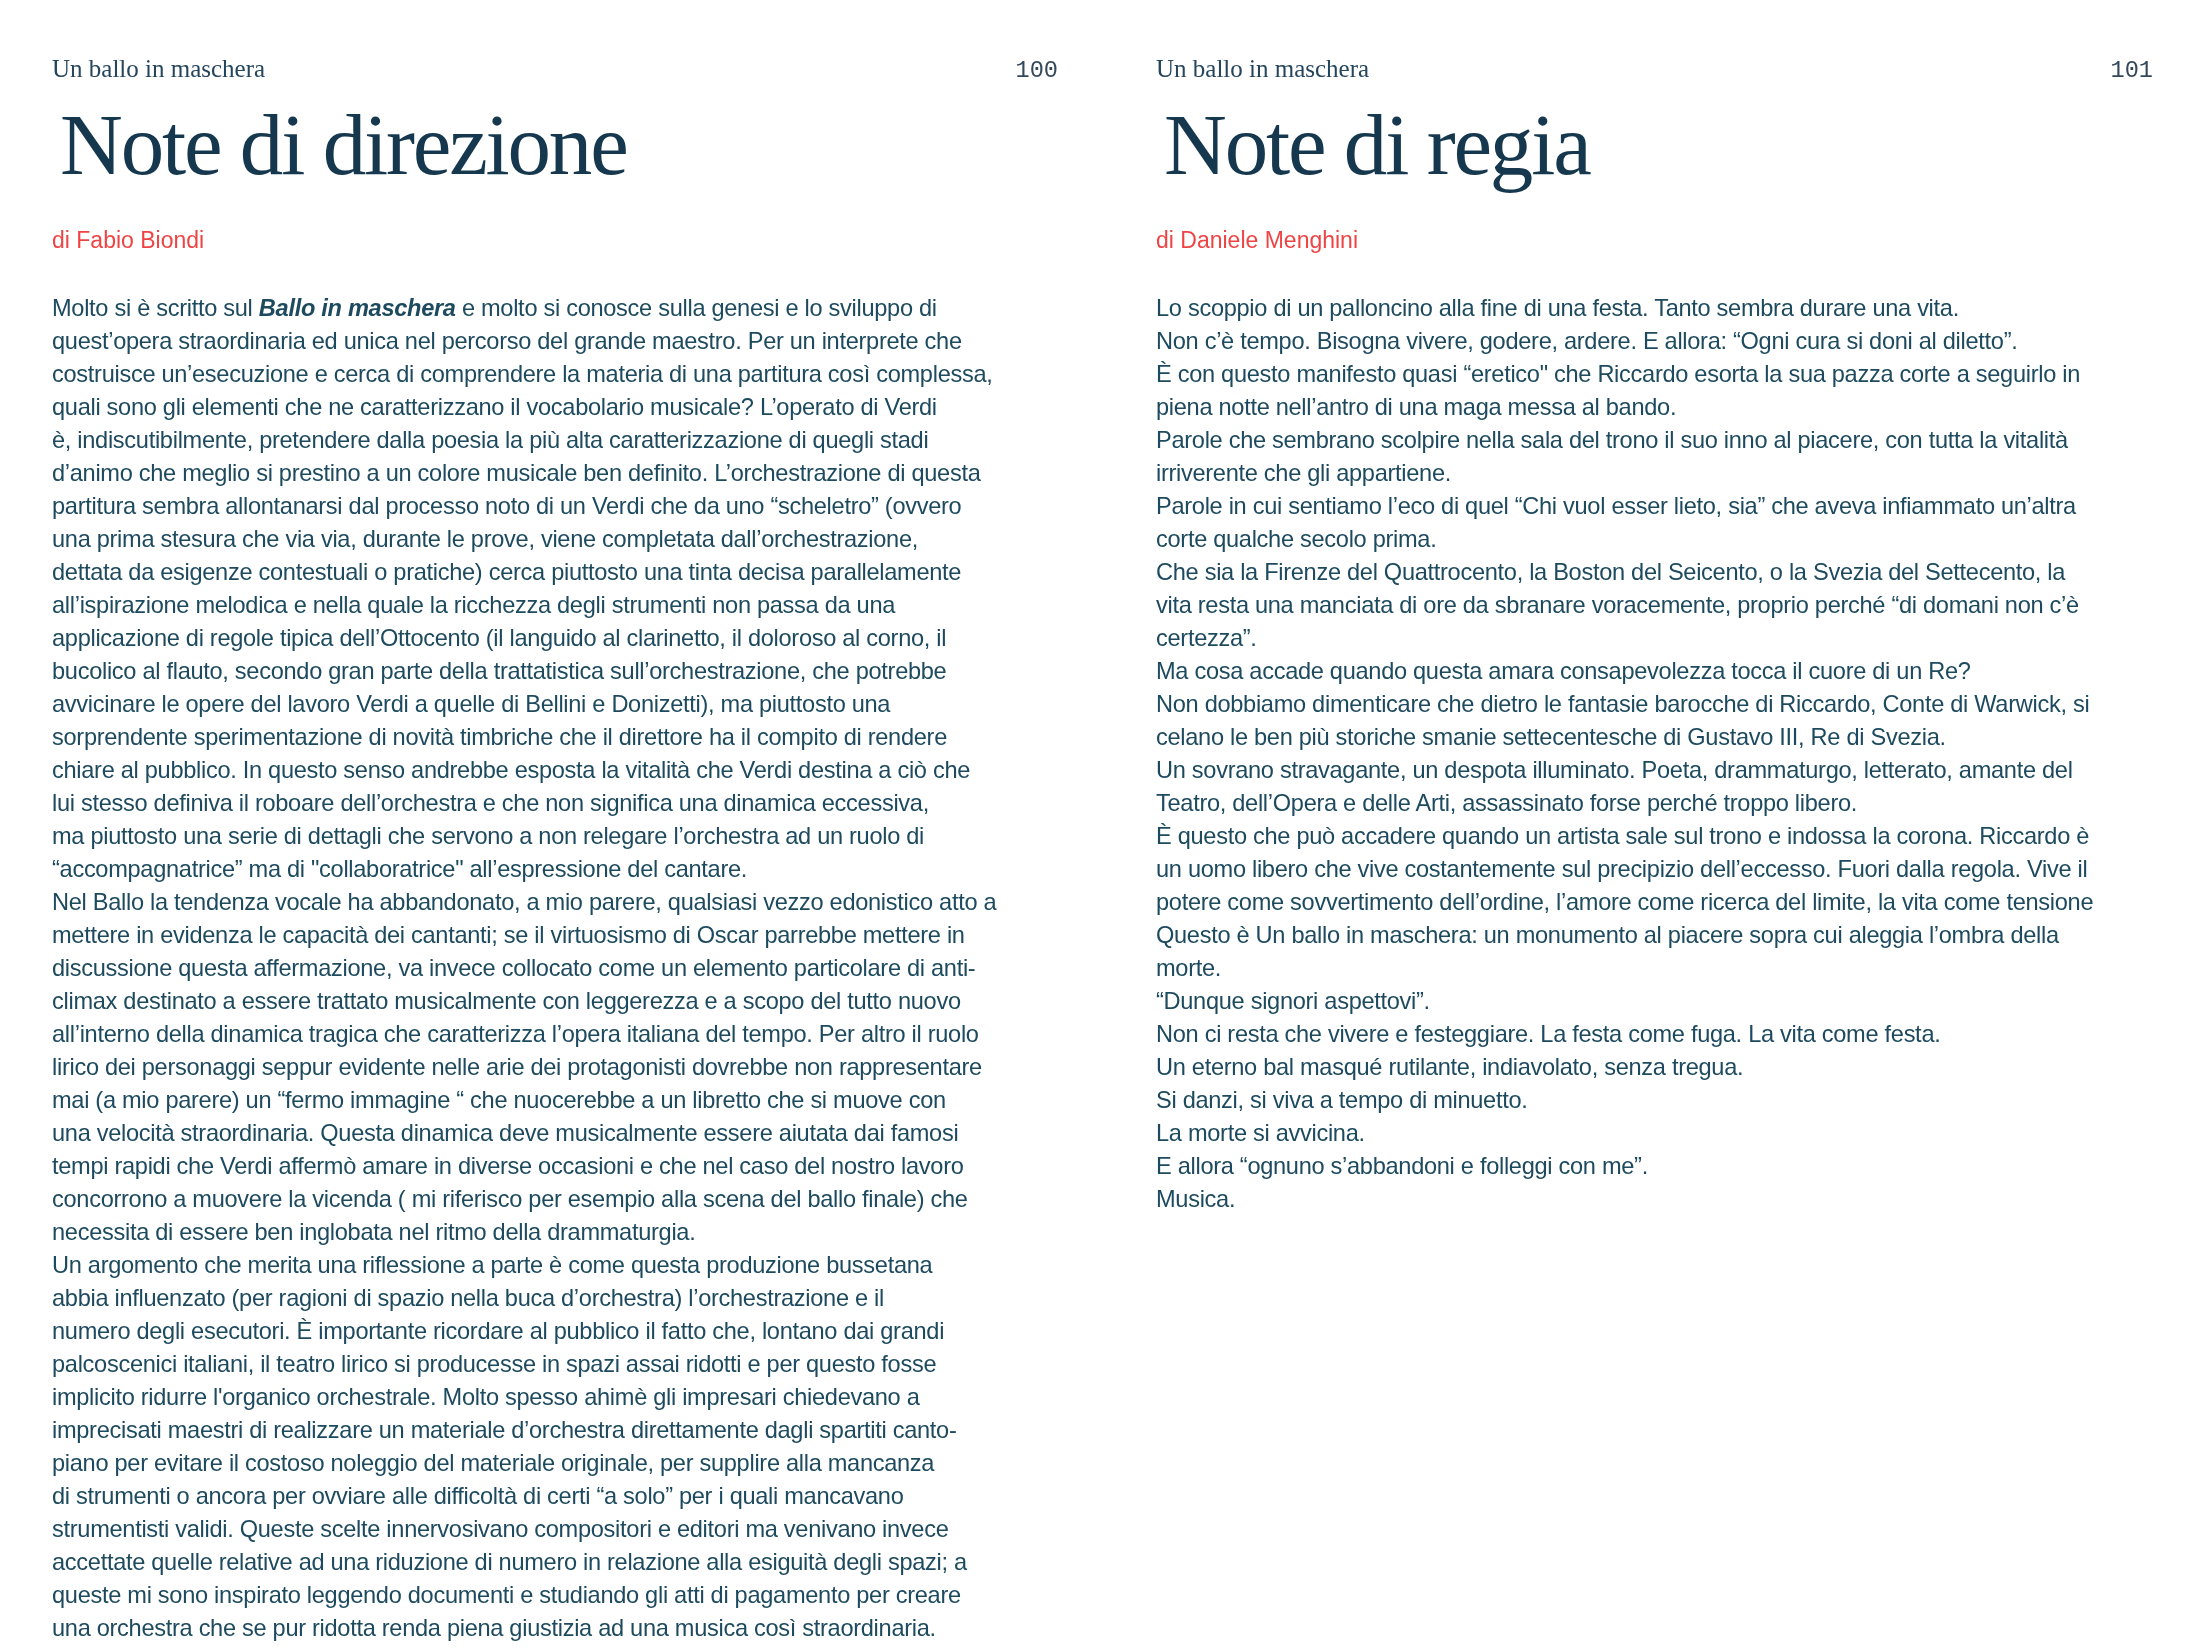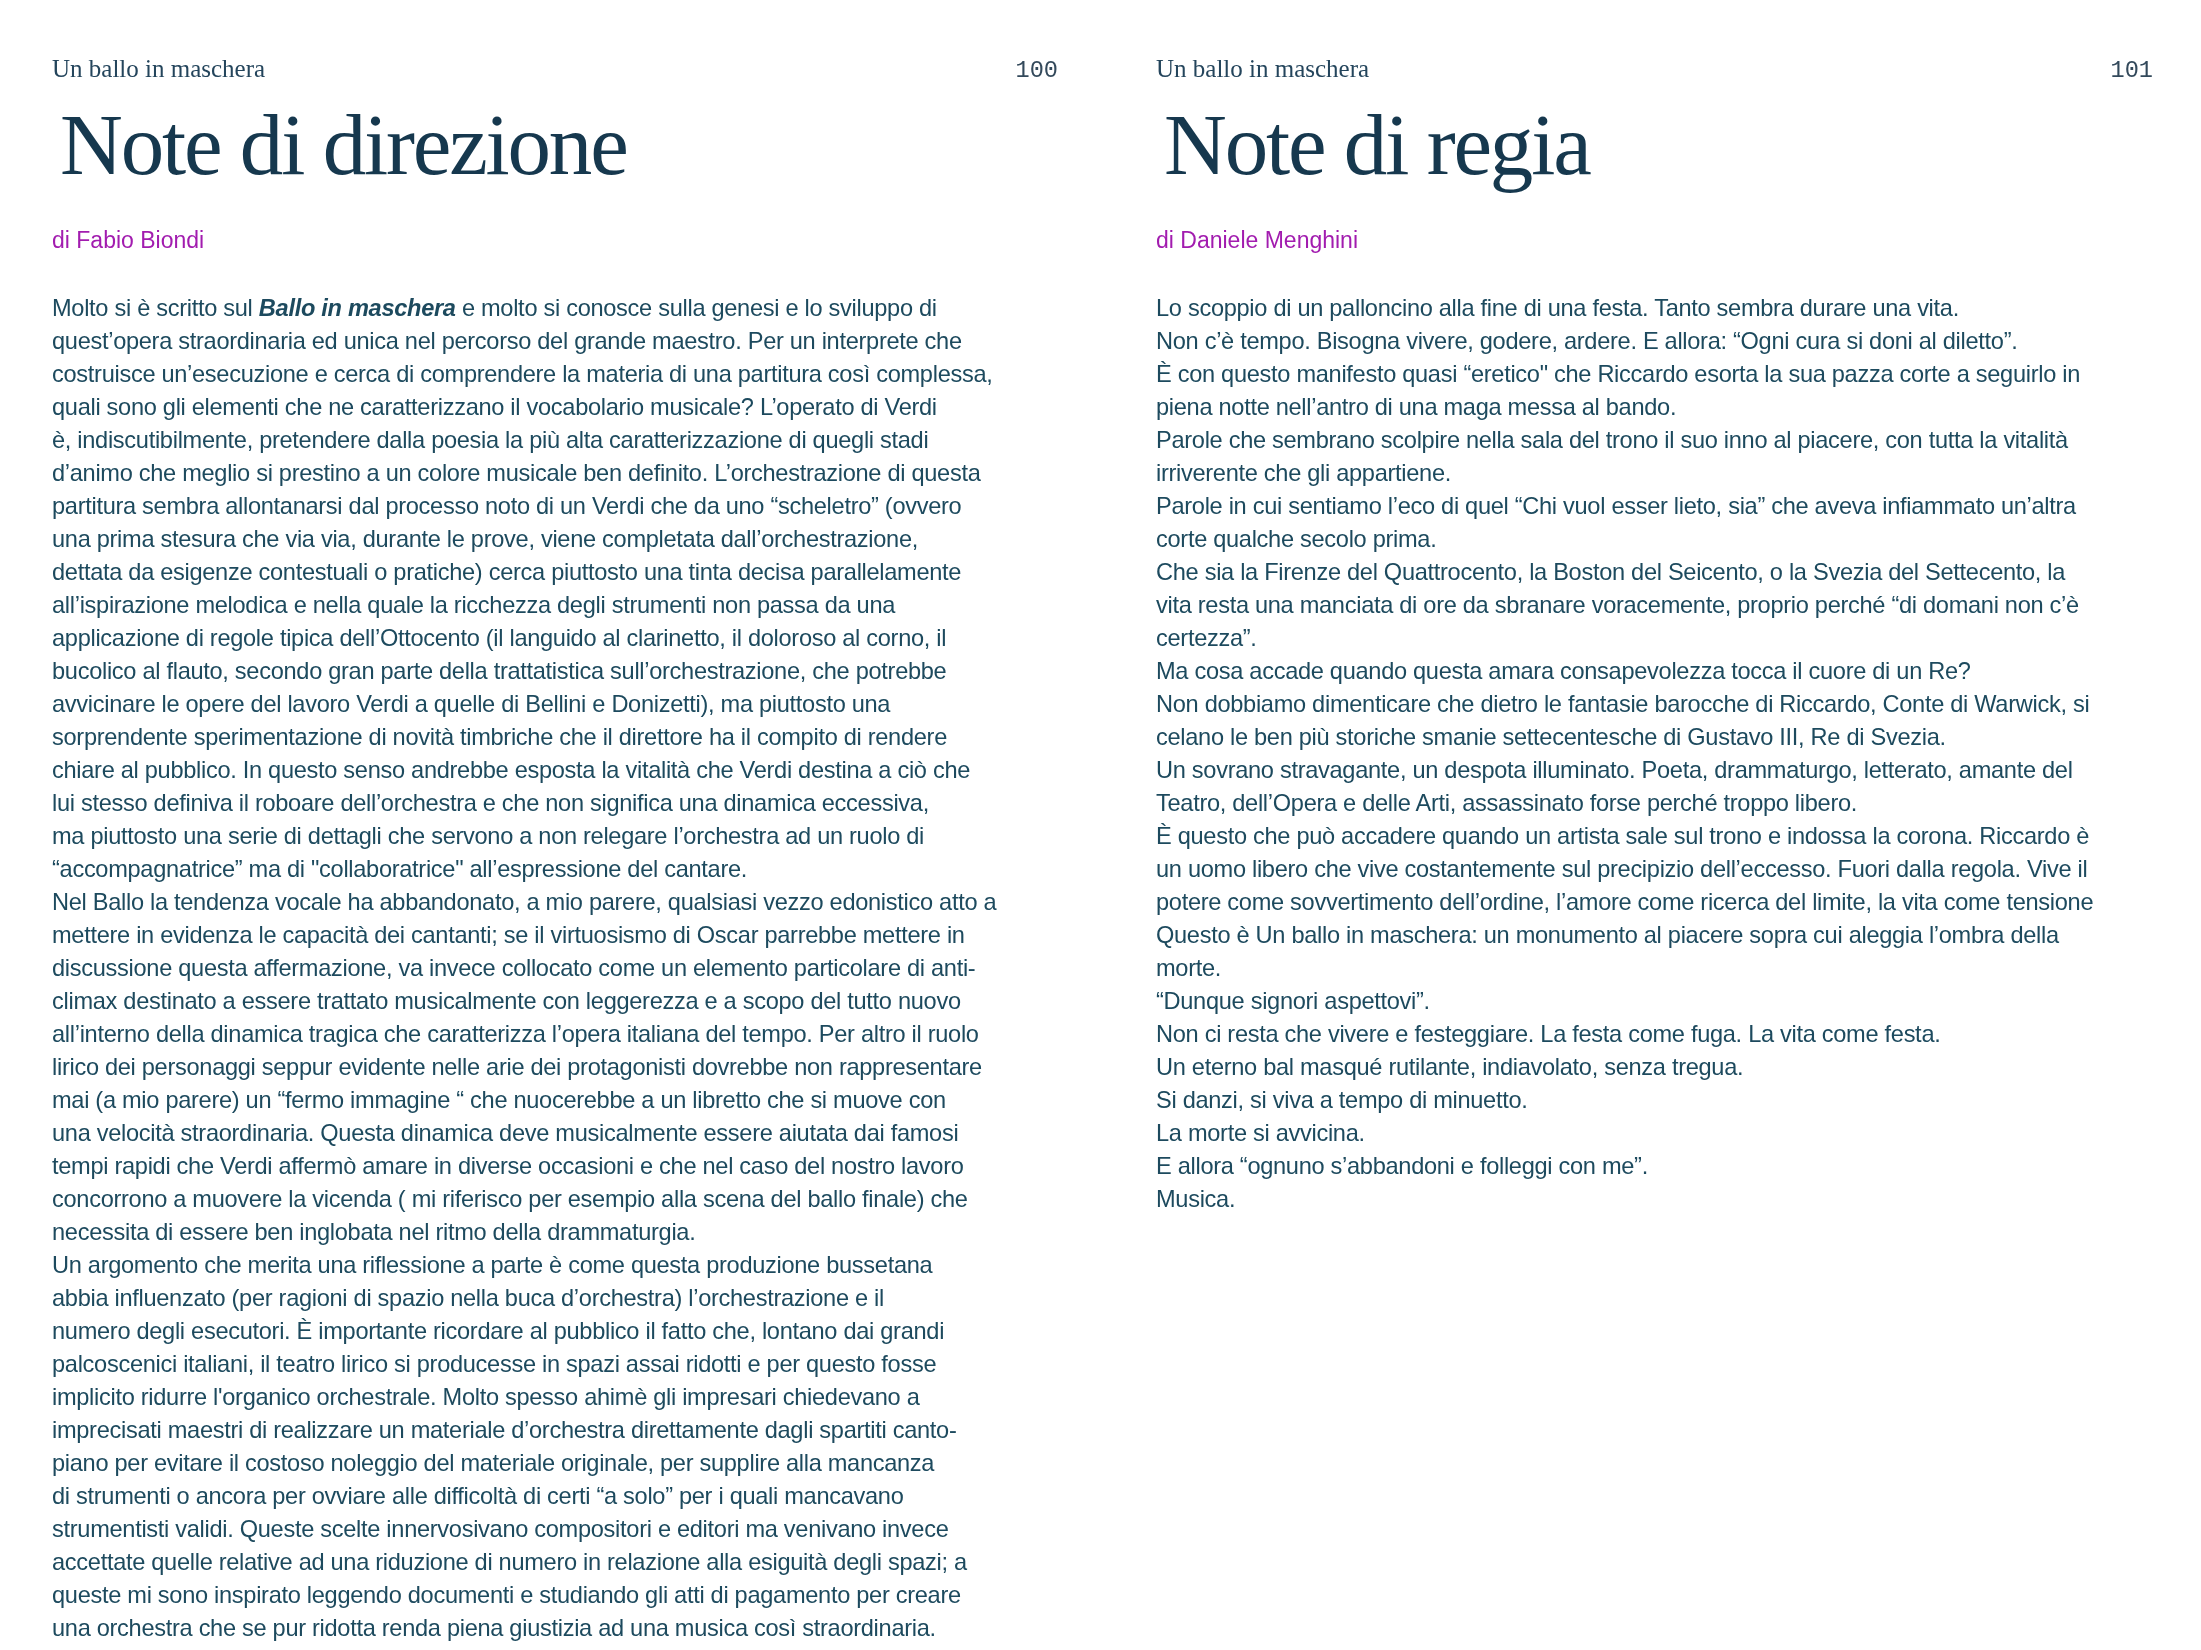--- a/index.html
+++ b/index.html
@@ -54,21 +54,21 @@
     letter-spacing: -2.2px;
     color: #16384e;
   }
   .byline {
     position: absolute;
     top: 210px;
     left: 0;
     margin: 0;
     font-family: "Liberation Sans", "DejaVu Sans", sans-serif;
     font-size: 23px;
-    color: #a21caf;
+    color: #ef4444;
   }
   .body {
     position: absolute;
     top: 275px;
     left: 0;
     right: 0;
     font-family: "Liberation Sans", "DejaVu Sans", sans-serif;
     font-size: 23.6px;
     letter-spacing: -0.3px;
     color: #1d4a5e;

